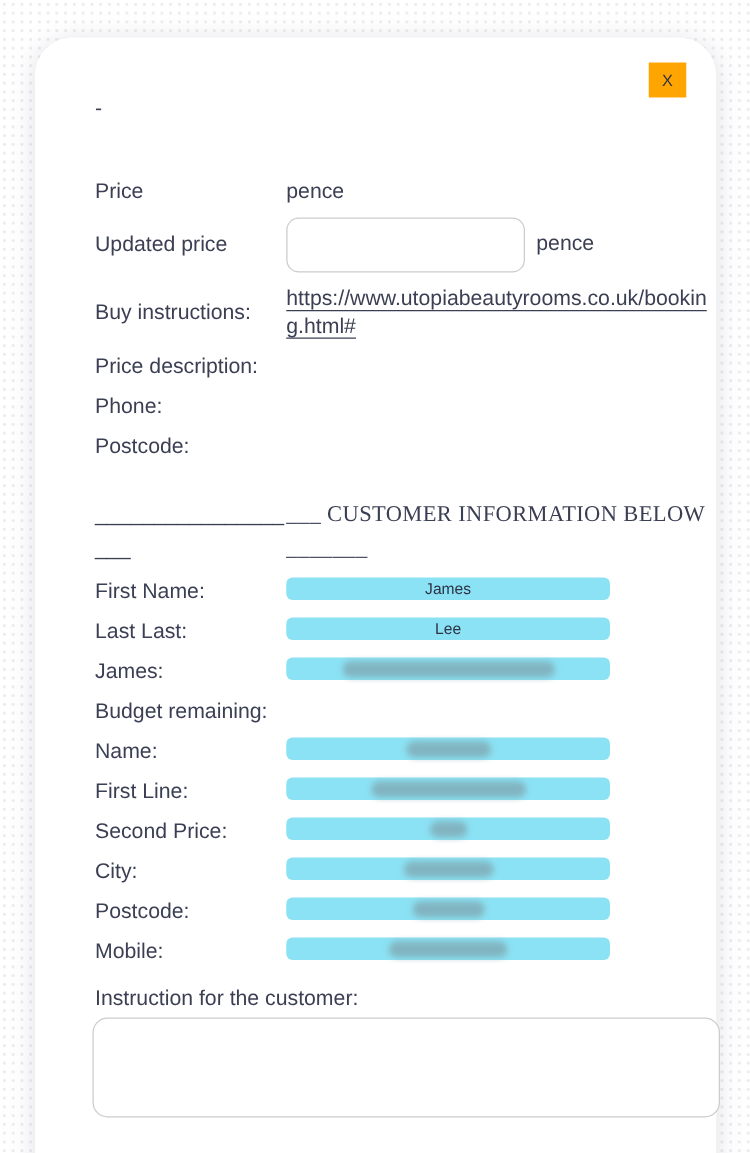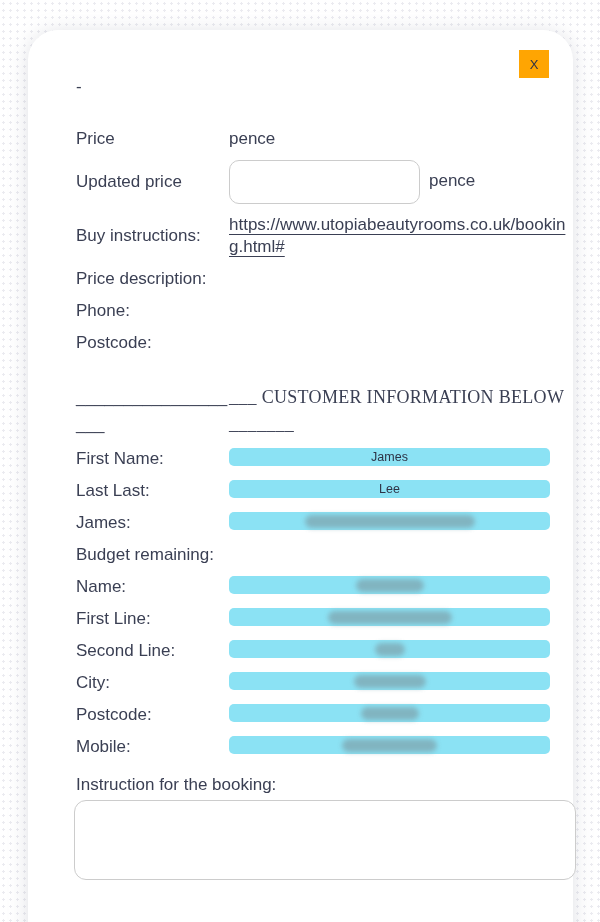--- a/index.html
+++ b/index.html
@@ -32,21 +32,21 @@
     font-size: 13px;
     display: flex; align-items: center; justify-content: center;
     cursor: pointer;
   }
   .dash {
     display: block;
     margin: 26px 0 0 24px;
     font-size: 17px;
     line-height: 22px;
   }
-  .rows { margin: 30px 0 0 24px; width: 497px; }
+  .rows { margin: 44px 0 0 24px; width: 497px; }
   .row {
     display: flex;
     align-items: center;
     margin-bottom: 10px;
     font-size: 17px;
     line-height: 22px;
   }
   .row .label {
     width: 153px;
     flex: 0 0 153px;
@@ -70,21 +70,21 @@
     vertical-align: middle;
     outline: none;
   }
   .suffix { margin-left: 9px; }
   .link {
     color: #3a3f53;
     text-decoration: underline;
     text-underline-offset: 4px;
   }
   .pill {
-    width: 321px; height: 18px;
+    width: 259px; height: 18px;
     background: #8be2f4;
     border-radius: 5px;
     display: flex; align-items: center; justify-content: center;
     font-size: 12.5px;
     color: #2e3346;
   }
   .redact {
     height: 13px;
     border-radius: 7px;
     background: #7fa9b4;
@@ -181,21 +181,21 @@
       </div>
       <div class="row">
         <div class="label">First Line:</div>
         <div class="value">
           <div class="pill">
             <div class="redact" style="width: 124px;"></div>
           </div>
         </div>
       </div>
       <div class="row">
-        <div class="label">Second Line:</div>
+        <div class="label">Second Price:</div>
         <div class="value">
           <div class="pill">
             <div class="redact" style="width: 30px;"></div>
           </div>
         </div>
       </div>
       <div class="row">
         <div class="label">City:</div>
         <div class="value">
           <div class="pill">
@@ -213,15 +213,15 @@
       </div>
       <div class="row">
         <div class="label">Mobile:</div>
         <div class="value">
           <div class="pill">
             <div class="redact" style="width: 95px;"></div>
           </div>
         </div>
       </div>
     </div>
-  <div class="instruction-label">Instruction for the booking:</div>
+  <div class="instruction-label">Instruction for the customer:</div>
   <textarea class="instruction-box" value="" style=""></textarea>
 </div>
 
 </body></html>

